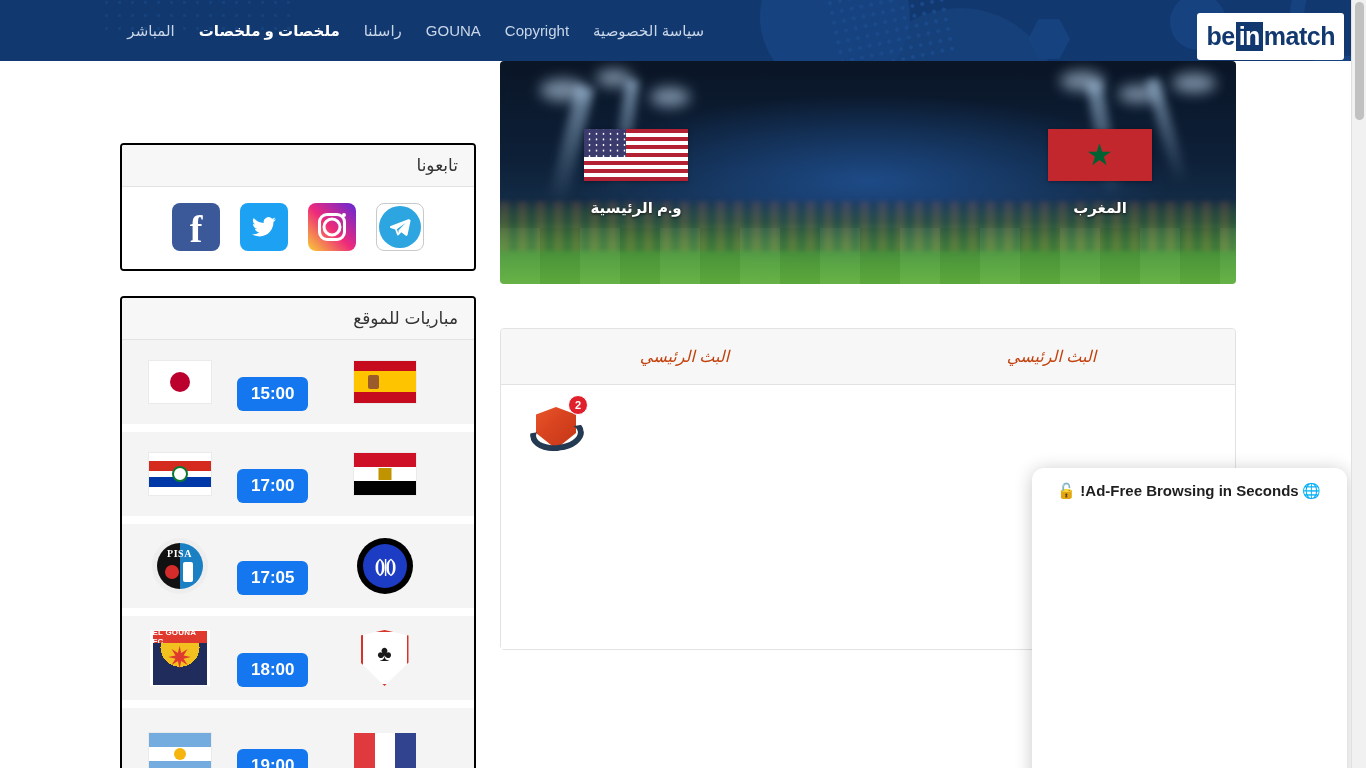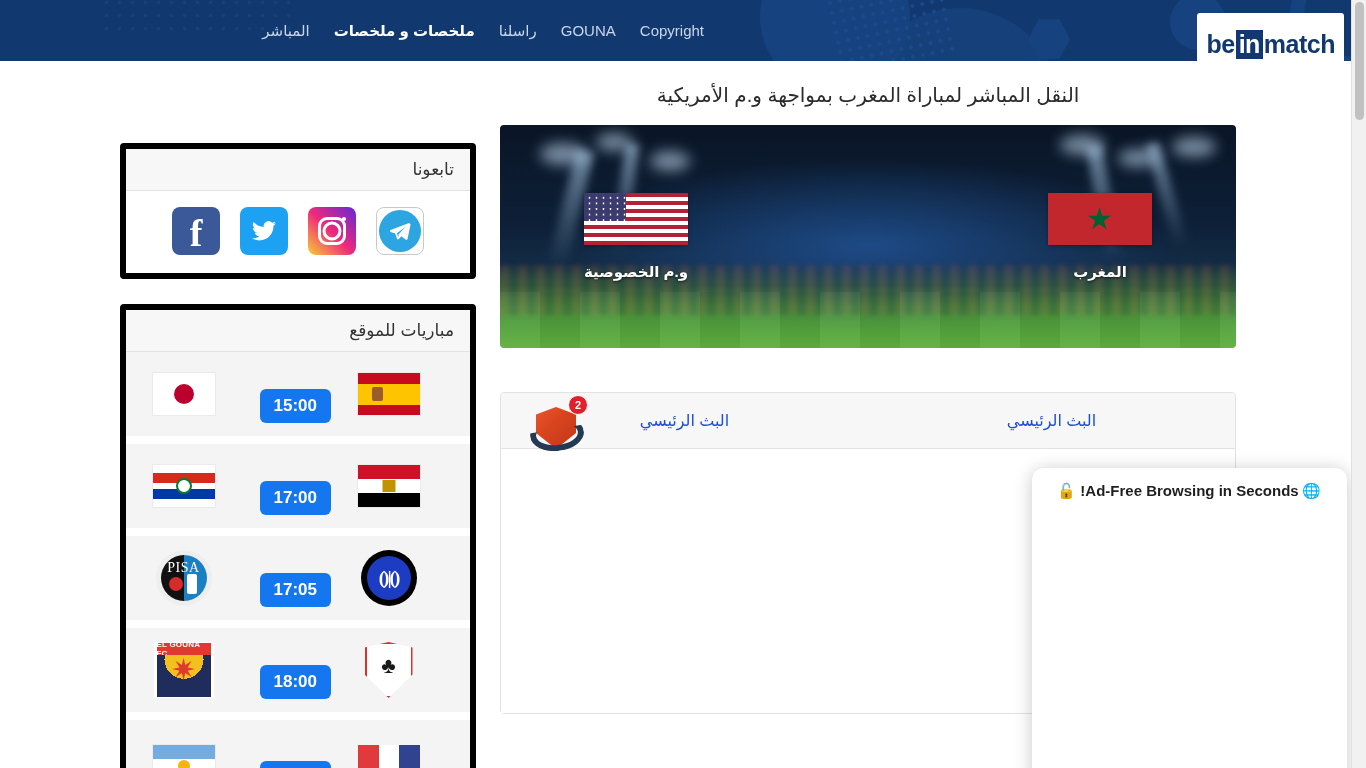--- a/index.html
+++ b/index.html
@@ -78,21 +78,21 @@
     display: inline-flex; align-items: center;
     direction: ltr;
     font-weight: 700;
     font-size: 25px;
     letter-spacing: -0.5px;
     color: #123870;
     line-height: 1;
   }
   .logo .in-box {
     background: #123870; color: #ffffff;
-    padding: 2px 3px; margin: 12px 1px;
+    padding: 2px 3px; margin: 4px 1px;
   }
 
   
   .page {
     position: relative;
     width: 1366px; height: 707px;
     background: #ffffff;
   }
 
   
@@ -189,23 +189,24 @@
   .tabs {
     display: flex; flex-direction: row;
     background: #f7f7f7;
     border-bottom: 1px solid #e2e2e2;
     border-radius: 4px 4px 0 0;
     height: 56px;
   }
   .tab {
     flex: 1;
     display: flex; align-items: center; justify-content: center;
-    color: #1d4ed8;
+    color: #c2410c;
     font-size: 16px;
     cursor: pointer;
+    font-style: italic;
   }
   .tab-body { height: 264px; background: #ffffff; }
 
   .shield-badge {
     position: absolute; left: 530px; top: 338px;
     width: 56px; height: 52px; z-index: 6;
   }
   .shield-badge .shield {
     position:absolute; left:6px; top:8px; width:40px; height:42px;
     background: linear-gradient(135deg,#e8562a 0%, #d8431f 45%, #c23617 100%);
@@ -222,21 +223,21 @@
     min-width:20px; height:20px; border-radius:50%;
     background:#e0202c; color:#fff; font-size:11px; font-weight:700;
     display:flex; align-items:center; justify-content:center;
     border:1.5px solid #fff; direction: ltr;
   }
 
   
   .side-col { position: absolute; left: 120px; top: 0; width: 356px; }
 
   .card {
-    border: 6px solid #000000;
+    border: 2px solid #000000;
     border-radius: 4px;
     background: #ffffff;
     overflow: hidden;
   }
   .card-head {
     background: #f7f7f7;
     border-bottom: 1px solid #e3e3e3;
     padding: 10px 16px;
     font-size: 17px;
     color: #333;
@@ -271,21 +272,21 @@
   .match-row {
     display: flex; flex-direction: row-reverse; align-items: center;
     background: #f4f4f4;
     height: 92px;
     border-bottom: 8px solid #ffffff;
     cursor: pointer;
   }
   .match-row:last-child { border-bottom: none; }
   .m-team { width: 115px; display:flex; align-items:center; justify-content:center; }
   .m-time {
-    width: 90px; text-align: right; margin-top: 24px;
+    width: 90px; text-align: left; margin-top: 24px;
   }
   .m-time span {
     display: inline-block;
     background: #1577ef;
     color: #ffffff;
     font-weight: 700;
     font-size: 17px;
     padding: 7px 14px;
     border-radius: 6px;
     direction: ltr;
@@ -313,21 +314,21 @@
   .sf-fr .b2{width:33%;background:#ffffff;}
   .sf-fr .b3{width:34%;background:#e03a3e;}
 
   
   .crest { width: 56px; height: 56px; position: relative; }
   .crest-pisa { border-radius:50%; background:#eeeeee; display:flex;align-items:center;justify-content:center;}
   .crest-pisa .inner{width:46px;height:46px;border-radius:50%;
      background: linear-gradient(to right,#111 0 50%, #1b7fc4 50% 100%);
      position:relative; overflow:hidden;}
   .crest-pisa .lbl{position:absolute;left:0;right:0;top:5px;text-align:center;color:#fff;
-     font-size:14px;font-weight:400;font-family:"Liberation Serif",serif;letter-spacing:.5px; direction:ltr;}
+     font-size:10px;font-weight:700;font-family:"Liberation Serif",serif;letter-spacing:.5px; direction:ltr;}
   .crest-pisa .cross{position:absolute;left:8px;top:22px;width:14px;height:14px;border-radius:50%;background:#d62b2b;}
   .crest-pisa .tower{position:absolute;right:10px;top:19px;width:10px;height:20px;background:#fff;
      border-radius:2px;}
   .crest-inter { border-radius:50%; background:#000; display:flex;align-items:center;justify-content:center;}
   .crest-inter .inner{width:44px;height:44px;border-radius:50%;background:#1c3cc4;
      display:flex;align-items:center;justify-content:center;}
   .crest-inter .letters{color:#fff;font-size:19px;font-weight:700;letter-spacing:-2px;
      font-family:"Liberation Serif",serif; direction:ltr;}
   .crest-gouna { width:60px;height:56px;background:#fff;position:relative;overflow:hidden;}
   .crest-gouna .band{position:absolute;left:3px;right:3px;top:1px;height:12px;background:#e03a2f;
@@ -386,36 +387,36 @@
     <div class="dots"></div>
     <div class="dots2"></div>
   </div>
 
   <nav class="nav" id="nav-root" style="right: 0px; left: auto; padding-right: 650px;">
       <a class="nav-item">المباشر</a>
       <a class="nav-item active">ملخصات و ملخصات</a>
       <a class="nav-item">راسلنا</a>
       <a class="nav-item">GOUNA</a>
       <a class="nav-item">Copyright</a>
+      <a class="nav-item">سياسة الخصوصية</a>
     </nav>
 
   <div class="logo-wrap">
     <div class="logo">
       <span>be</span>
         <span class="in-box">in</span>
         <span>match</span>
     </div>
   </div>
 </div>
 
 <div class="page">
 
   <div class="main-col">
 
-    <h1 class="match-title">النقل المباشر لمباراة المغرب بمواجهة و.م الأمريكية</h1>
 
     <div class="vs-banner">
       <div class="light" style="left:40px;  top:18px;  width:46px; height:22px;"></div>
       <div class="light" style="left:96px;  top:8px;   width:36px; height:18px;"></div>
       <div class="light" style="left:150px; top:26px;  width:40px; height:20px;"></div>
       <div class="light" style="left:560px; top:10px;  width:44px; height:20px;"></div>
       <div class="light" style="left:618px; top:24px;  width:40px; height:18px;"></div>
       <div class="light" style="left:672px; top:12px;  width:44px; height:20px;"></div>
       <div class="beam" style="left:62px;  top:24px; width:18px; height:120px; transform:rotate(14deg);"></div>
       <div class="beam" style="left:118px; top:18px; width:14px; height:110px; transform:rotate(8deg);"></div>
@@ -430,21 +431,21 @@
         </div>
         <div class="tname">المغرب</div>
       </div>
 
 
       <div class="team away">
         <div class="flagbox flag-us">
           <div class="stripes"></div>
           <div class="canton"></div>
         </div>
-        <div class="tname">و.م الخصوصية</div>
+        <div class="tname">و.م الرئيسية</div>
       </div>
     </div>
 
     <div class="stream-panel">
       <div class="tabs" id="tabs-root">
           <div class="tab">البث الرئيسي</div>
           <div class="tab">البث الرئيسي</div>
         </div>
       <div class="tab-body"></div>
     </div>

